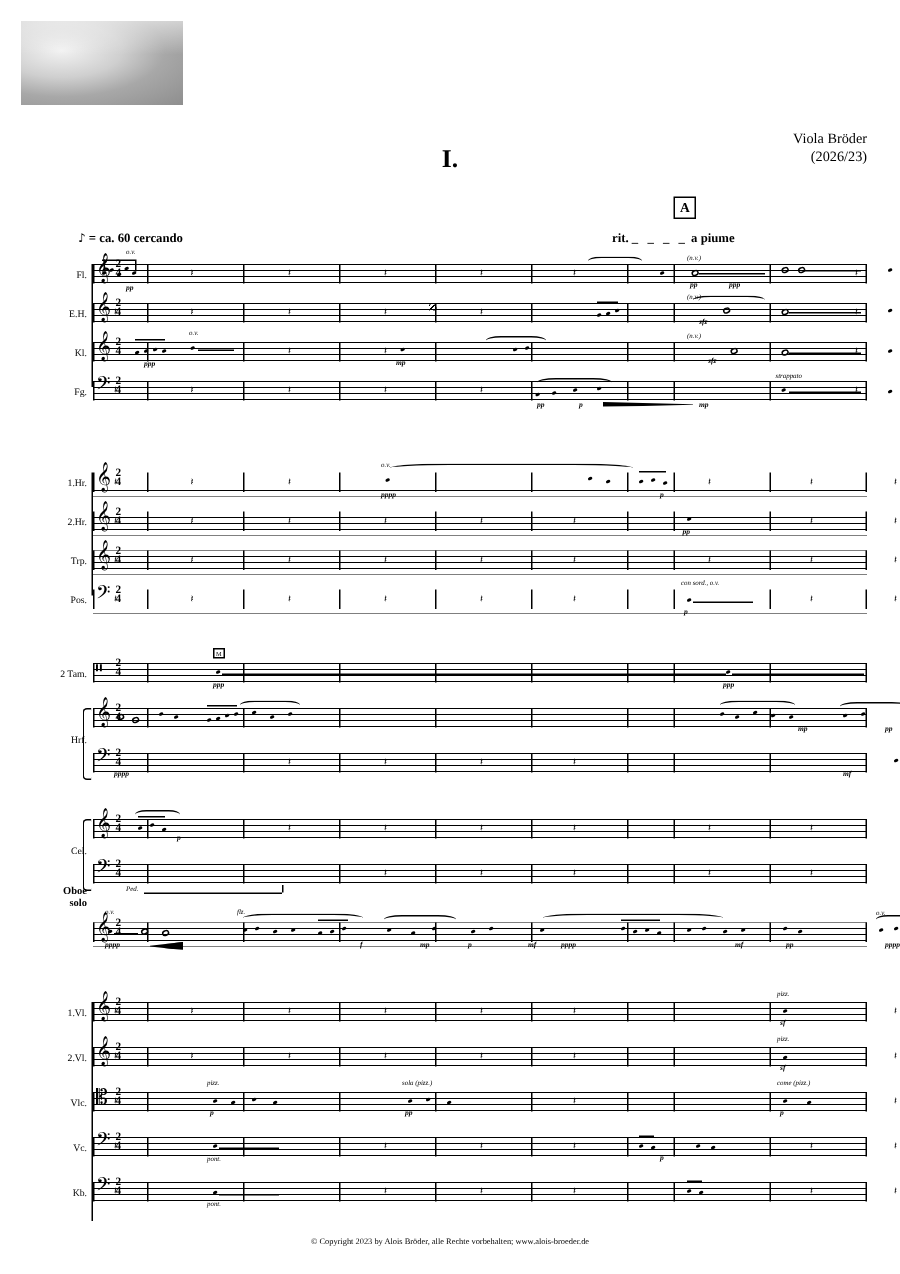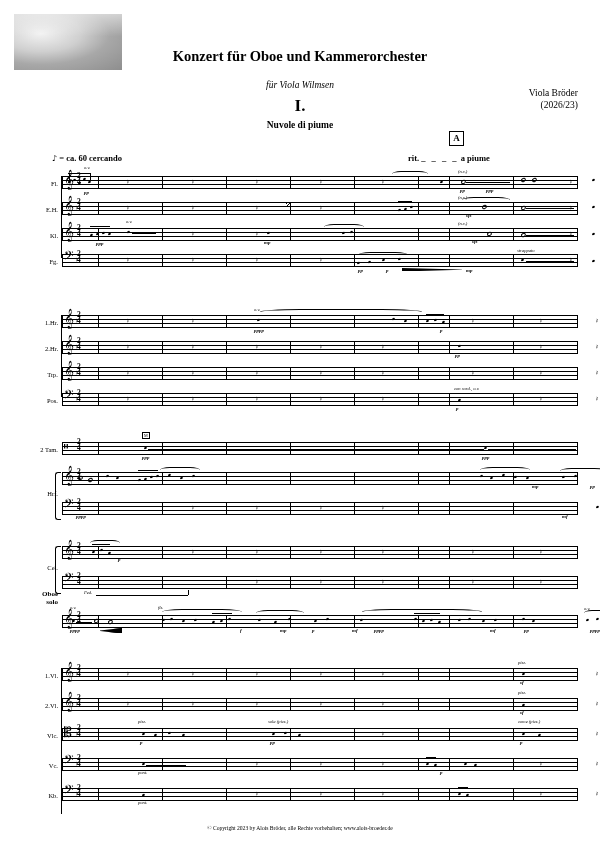--- a/index.html
+++ b/index.html
@@ -310,30 +310,27 @@
     font-family: "Liberation Serif", serif;
   }
 </style>
 </head>
 <body>
 
 <div class="page">
 
   <div class="cover-image"></div>
 
-  <div class="subtitle">Konzert für Oboe und Kammerorchester</div>
-  <div class="dedication">für Viola Wilmsen</div>
 
   <div class="composer">
     <div>Viola Bröder</div>
     <div>(2026/23)</div>
   </div>
 
   <div class="movement-number">I.</div>
-  <div class="movement-title">Nuvole di piume</div>
 
   <div class="tempo-mark">
     <span class="notehead">♪</span>
     <span>= ca. 60 cercando</span>
   </div>
 
   <div class="rit-mark">
     <span>rit.</span>
     <span class="dots">_ _ _ _</span>
     <span class="atempo">a piume</span>

